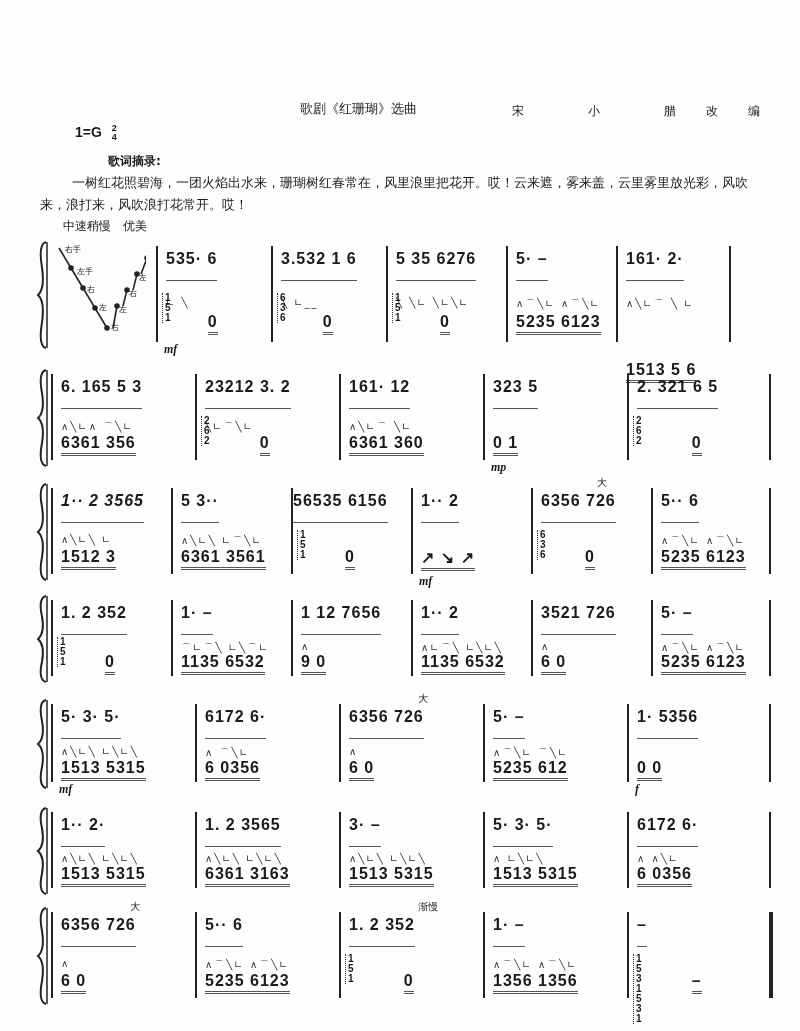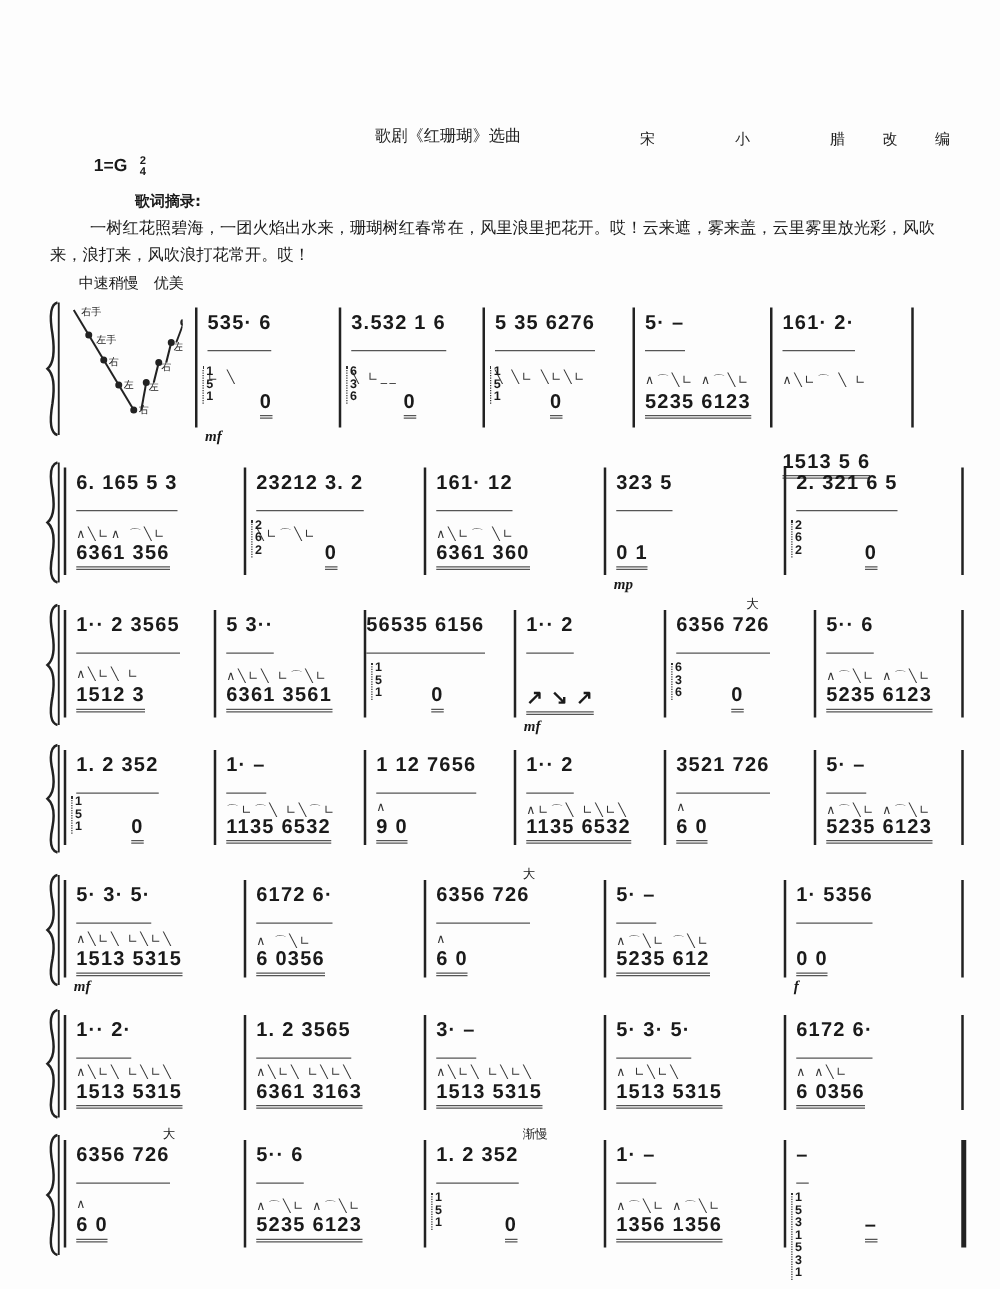--- a/index.html
+++ b/index.html
@@ -166,21 +166,21 @@
       <div class="system" style="top: 482px; height: 100px;">
         <div class="brace">
           <svg width="12" height="100">
             <path d="M10 2 Q2 4 6 25 Q9 44 2 50 Q9 56 6 75 Q2 96 10 98" stroke="#222" stroke-width="2" fill="none"></path>
             <line x1="11" y1="2" x2="11" y2="98" stroke="#222" stroke-width="1.5"></line>
           </svg>
         </div>
         <div class="measure" style="left: 15px; width: 120px;">
           <div class="bar" style="left: 0px; height: 86px;"></div>
           <div class="marks" style="left: 10px; top: 52px;">∧╲∟╲ ∟</div>
-          <div class="top-notes ul" style="left: 10px; top: 10px;">1·· 2 3565</div>
+          <div class="top-notes ul" style="left: 10px; top: 10px; font-style: italic;">1·· 2 3565</div>
           <div class="bot-notes ul2" style="left: 10px; top: 66px;">1512 3</div>
         </div>
         <div class="measure" style="left: 135px; width: 120px;">
           <div class="bar" style="left: 0px; height: 86px;"></div>
           <div class="marks" style="left: 10px; top: 52px;">∧╲∟╲ ∟⌒╲∟</div>
           <div class="top-notes ul" style="left: 10px; top: 10px;">5 3··</div>
           <div class="bot-notes ul2" style="left: 10px; top: 66px;">6361 3561</div>
         </div>
         <div class="measure" style="left: 255px; width: 120px;">
           <div class="bar" style="left: 0px; height: 86px;"></div>

